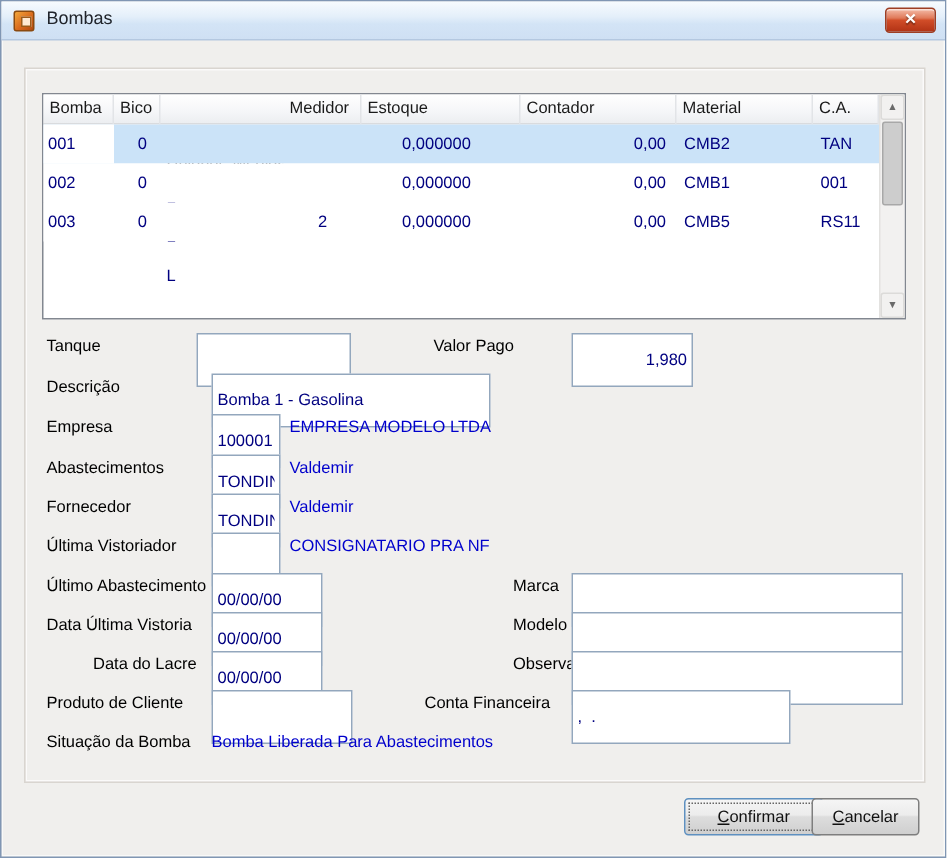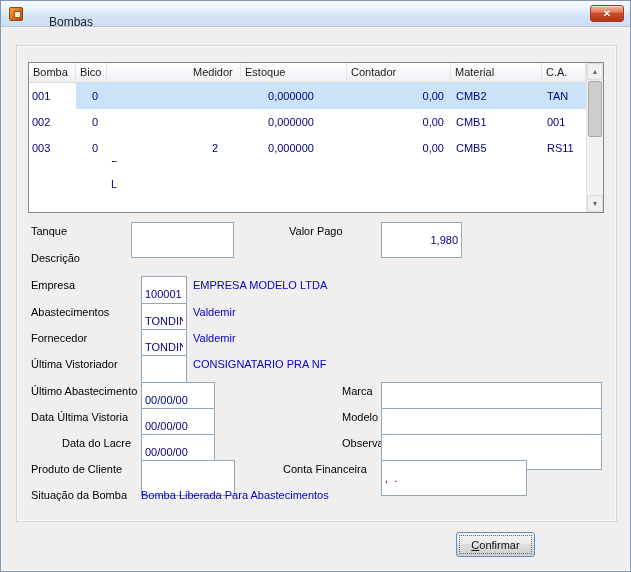--- a/index.html
+++ b/index.html
@@ -24,22 +24,22 @@
   .win-icon {
     position: absolute; left: 8px; top: 6px; width: 14px; height: 14px;
     background: linear-gradient(135deg, #f2a73d 0%, #d96a1d 55%, #b34a10 100%);
     border: 1px solid #8a4a10; border-radius: 2px;
   }
   .win-icon::after {
     content: ""; position: absolute; left: 4px; top: 3px; width: 5px; height: 5px;
     background: #ffe9d2; border: 1px solid #9c5a1a;
   }
   .win-title {
-    position: absolute; left: 30px; top: 14px;
-    font-size: 12px; color: #20242b; white-space: nowrap; margin-left: 18px;
+    position: absolute; left: 30px; top: 4px;
+    font-size: 12px; color: #20242b; white-space: nowrap;
   }
   .close-btn {
     position: absolute; right: 6px; top: 4px; width: 34px; height: 17px;
     border: 1px solid #9d3d23; border-radius: 3px;
     background: linear-gradient(#f4bca9, #e07a5a 40%, #d14d28 50%, #b23315);
     color: #fff; font-size: 10px; font-weight: bold; line-height: 15px; text-align: center;
     text-shadow: 0 1px 1px rgba(0,0,0,0.4);
     box-shadow: inset 0 1px 0 rgba(255,255,255,0.55);
     cursor: default;
   }
@@ -202,20 +202,21 @@
         <div class="vs-btn vs-down">▼</div>
       </div>
     </div>
 
     <div class="flabel" style="left:30px; top:224px;">Tanque</div>
     <input class="tbox" style="left: 130px; top: 221px; width: 103px;" value="">
     <div class="flabel" style="left:288px; top:224px;">Valor Pago</div>
     <input class="tbox right" style="left: 380px; top: 221px; width: 81px;" value="1,980">
 
     <div class="flabel" style="left:30px; top:251px;">Descrição</div>
+    <input class="tbox" style="left: 140px; top: 248px; width: 186px;" value="Bomba 1 - Gasolina">
 
     <div class="flabel" style="left:30px; top:278px;">Empresa</div>
     <input class="tbox" style="left: 140px; top: 275px; width: 46px;" value="100001">
     <div class="info" style="left:192px; top:278px;">EMPRESA MODELO LTDA</div>
 
     <div class="flabel" style="left:30px; top:305px;">Abastecimentos</div>
     <input class="tbox" style="left: 140px; top: 302px; width: 46px;" value="TONDIN">
     <div class="info" style="left:192px; top:305px;">Valdemir</div>
 
     <div class="flabel" style="left:30px; top:331px;">Fornecedor</div>
@@ -242,16 +243,17 @@
     <input class="tbox" style="left: 380px; top: 433px; width: 221px;" value="">
 
     <div class="flabel" style="left:30px; top:462px;">Produto de Cliente</div>
     <input class="tbox" style="left: 140px; top: 459px; width: 94px;" value="">
     <div class="flabel" style="left:282px; top:462px;">Conta Financeira</div>
     <input class="tbox" style="left: 380px; top: 459px; width: 146px;" value=",  .">
 
     <div class="flabel" style="left:30px; top:488px;">Situação da Bomba</div>
     <div class="info" style="left:140px; top:488px;">Bomba Liberada Para Abastecimentos</div>
 
-    <button class="btn default" style="left:455px; top:531px; width:79px;"><span class="accel">C</span><span>onfirmar</span></button>
+    <button class="btn default" style="left:455px; top:531px; width:93px;"><span class="accel">C</span><span>onfirmar</span></button>
+    <button class="btn" style="left:540px; top:531px; width:72px;"><span class="accel">C</span><span>ancelar</span></button>
 
   </div>
 </div>
 
 </body></html>

